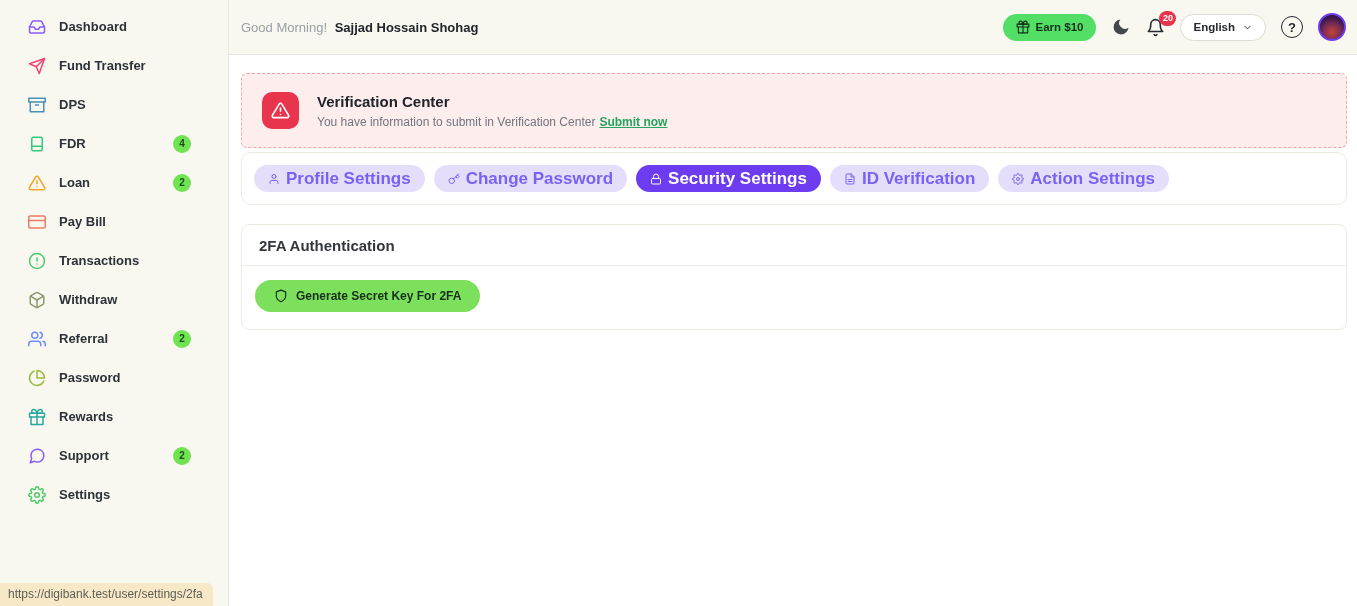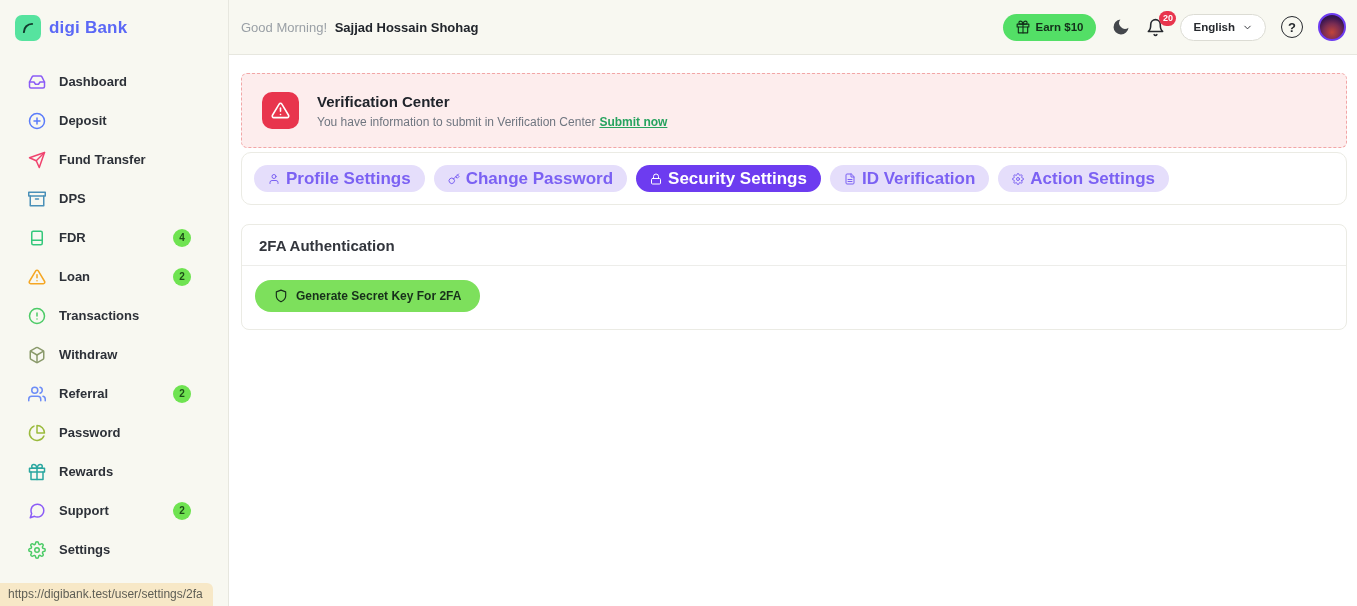--- a/index.html
+++ b/index.html
@@ -135,51 +135,32 @@
     background: var(--statusbar_bg); color: #5e5e55;
     font-size: 12px; padding: 4px 10px 5px 8px; border-top-right-radius: 6px;
   }
 </style>
 </head>
 <body>
 
 <div class="app">
 
   <aside class="sidebar">
-    <div class="logo">
-      <span class="logo-mark">
-          <svg viewBox="0 0 24 24" fill="none" stroke="currentColor" stroke-width="2" stroke-linecap="round" stroke-linejoin="round">
-            <path d="M6.5 17.5 A 11 11 0 0 1 17.5 6.5" stroke-width="2.6"></path>
-          </svg>
-        </span>
-      <span class="logo-text"><span>digi</span> <b>Bank</b></span>
-    </div>
     <nav class="nav">
   <div class="nav-item">
     <span class="nav-icon" style="color: rgb(139, 92, 246);">
             <svg viewBox="0 0 24 24" fill="none" stroke="currentColor" stroke-width="2" stroke-linecap="round" stroke-linejoin="round">
               <polyline points="22 12 16 12 14 15 10 15 8 12 2 12"></polyline>
               <path d="M5.45 5.11L2 12v6a2 2 0 0 0 2 2h16a2 2 0 0 0 2-2v-6l-3.45-6.89A2 2 0 0 0 16.76 4H7.24a2 2 0 0 0-1.79 1.11z"></path>
             </svg>
           </span>
     <span class="nav-label">Dashboard</span>
 
   </div>
 
-  <div class="nav-item">
-    <span class="nav-icon" style="color: rgb(91, 124, 250);">
-            <svg viewBox="0 0 24 24" fill="none" stroke="currentColor" stroke-width="2" stroke-linecap="round" stroke-linejoin="round">
-              <circle cx="12" cy="12" r="10"></circle>
-              <line x1="12" y1="8" x2="12" y2="16"></line>
-              <line x1="8" y1="12" x2="16" y2="12"></line>
-            </svg>
-          </span>
-    <span class="nav-label">Deposit</span>
-
-  </div>
 
   <div class="nav-item">
     <span class="nav-icon" style="color: rgb(240, 67, 110);">
             <svg viewBox="0 0 24 24" fill="none" stroke="currentColor" stroke-width="2" stroke-linecap="round" stroke-linejoin="round">
               <line x1="22" y1="2" x2="11" y2="13"></line>
               <polygon points="22 2 15 22 11 13 2 9 22 2"></polygon>
             </svg>
           </span>
     <span class="nav-label">Fund Transfer</span>
 
@@ -213,20 +194,30 @@
             <svg viewBox="0 0 24 24" fill="none" stroke="currentColor" stroke-width="2" stroke-linecap="round" stroke-linejoin="round">
               <path d="M10.29 3.86L1.82 18a2 2 0 0 0 1.71 3h16.94a2 2 0 0 0 1.71-3L13.71 3.86a2 2 0 0 0-3.42 0z"></path>
               <line x1="12" y1="9" x2="12" y2="13"></line>
               <line x1="12" y1="17" x2="12.01" y2="17"></line>
             </svg>
           </span>
     <span class="nav-label">Loan</span>
     <span class="nav-badge">2</span>
   </div>
 
+  <div class="nav-item">
+    <span class="nav-icon" style="color: rgb(240, 122, 99);">
+            <svg viewBox="0 0 24 24" fill="none" stroke="currentColor" stroke-width="2" stroke-linecap="round" stroke-linejoin="round">
+              <rect x="1" y="4" width="22" height="16" rx="2"></rect>
+              <line x1="1" y1="10" x2="23" y2="10"></line>
+            </svg>
+          </span>
+    <span class="nav-label">Pay Bill</span>
+
+  </div>
 
   <div class="nav-item">
     <span class="nav-icon" style="color: rgb(76, 203, 103);">
             <svg viewBox="0 0 24 24" fill="none" stroke="currentColor" stroke-width="2" stroke-linecap="round" stroke-linejoin="round">
               <circle cx="12" cy="12" r="10"></circle>
               <line x1="12" y1="8" x2="12" y2="12"></line>
               <line x1="12" y1="16" x2="12.01" y2="16"></line>
             </svg>
           </span>
     <span class="nav-label">Transactions</span>

